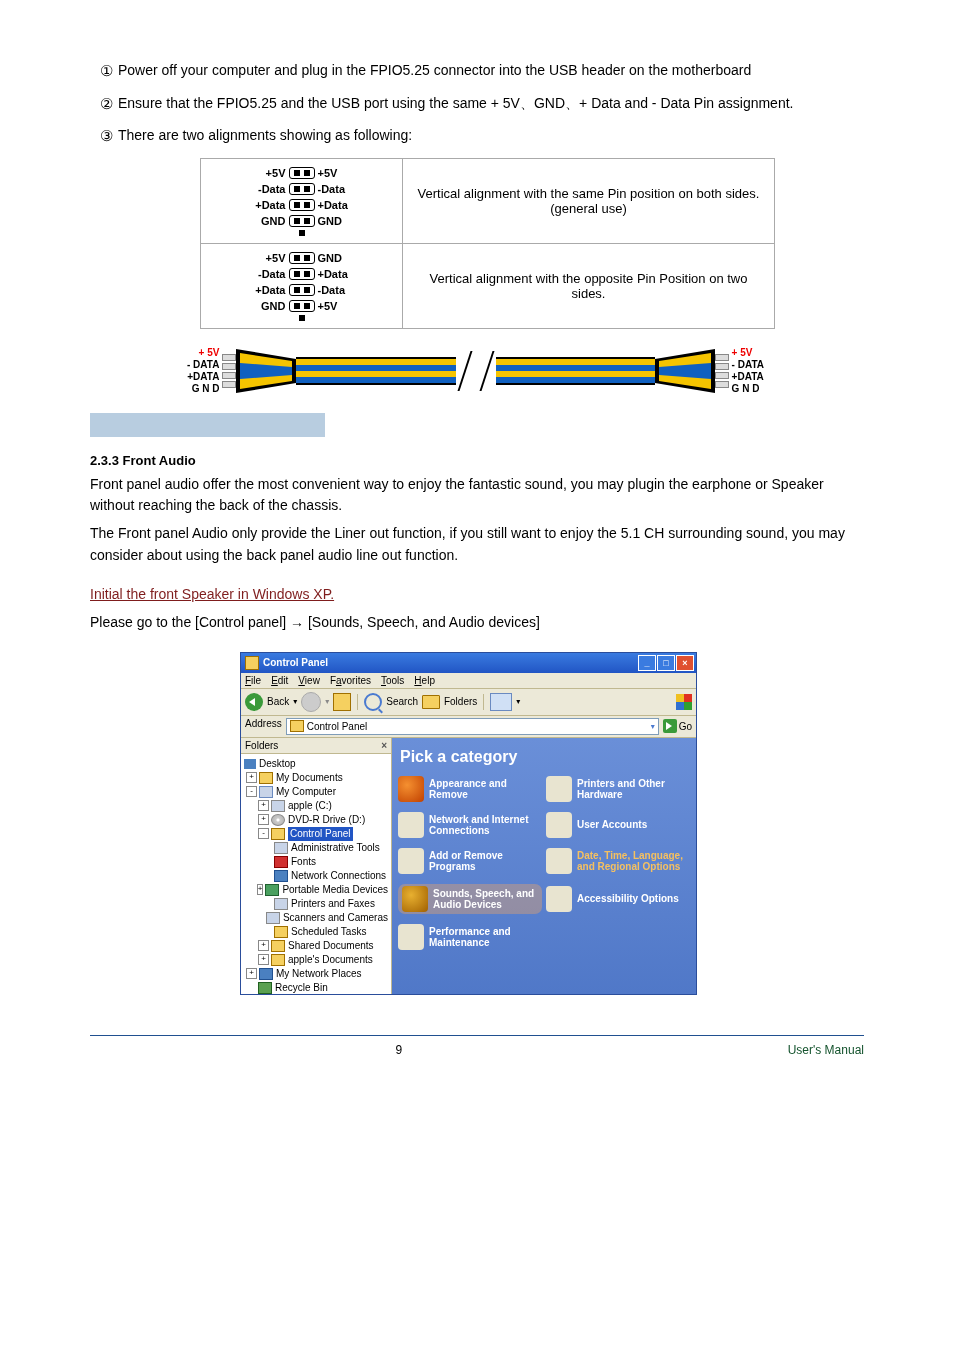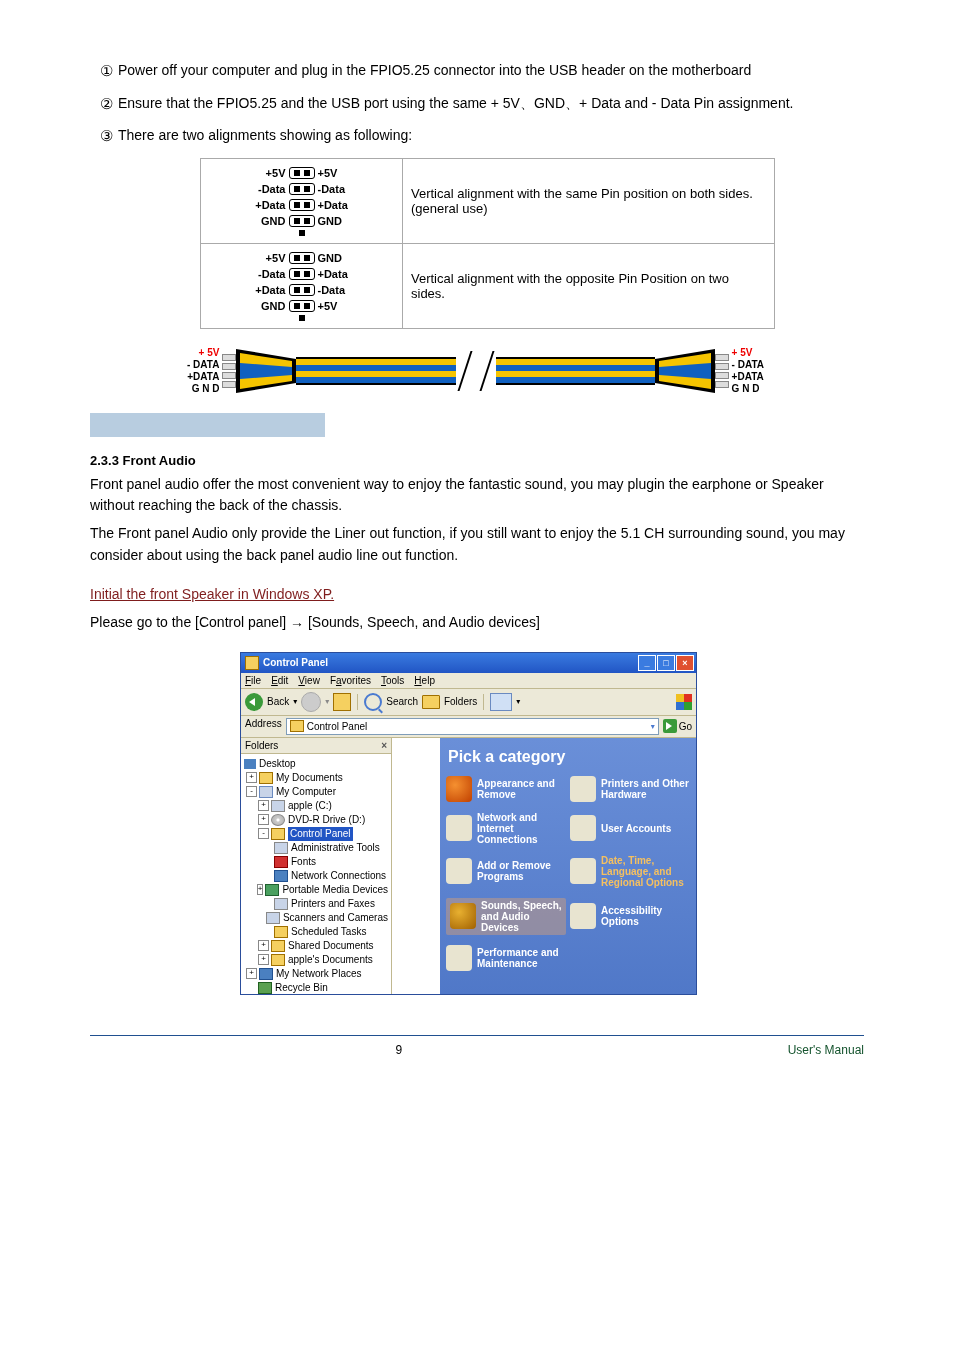--- a/index.html
+++ b/index.html
@@ -47,20 +47,21 @@
     vertical-align: middle;
   }
   .pin-table td.diag {
     width: 185px;
     text-align: center;
     font-family: Arial, sans-serif;
     font-size: 12px;
   }
   .pin-table td.desc {
     font-size: 13px;
+    text-align: center;
   }
   .pin-diag-row { display: flex; align-items: center; justify-content: center; height: 16px; }
   .lbl-l { width: 44px; text-align: right; padding-right: 3px; font-weight: bold; font-size: 11px;}
   .lbl-r { width: 44px; text-align: left; padding-left: 3px; font-weight: bold; font-size: 11px;}
   .pins { display: flex; border: 1px solid #000; border-radius: 3px; padding: 1px 2px; }
   .pins-bottom { display:flex; justify-content:center }
   .sq { width: 6px; height: 6px; background: #000; margin: 1px 2px; }
   .cable-wrap {
     margin: 14px auto 8px auto;
     width: 580px;
@@ -180,38 +181,37 @@
   .ico-scan { background:#c8d4e8; border:1px solid #888;}
   .ico-sched { background:#f5d060; border:1px solid #a07000;}
   .ico-recy { background:#5aa050; border:1px solid #206020;}
   .sel { background:#2155c4; color:#fff; padding:0 2px;}
   .cp-main {
     flex:1;
     background: linear-gradient(to bottom, #6a8fd8 0%, #5078c8 100%);
     color:#fff;
     padding: 8px 6px;
     overflow:hidden;
-    margin-left:48px;
   }
   .pick-title { color:#fff; font-size:16px; font-weight:bold; font-family:Arial; margin: 2px 2px 10px 2px;}
   .cat-grid { display:grid; grid-template-columns: 1fr 1fr; gap: 10px 4px;}
   .cat {
     display:flex; align-items:center; gap:5px; font-size:10px; font-weight:bold; font-family:Arial;
   }
   .cat-ico { width:26px; height:26px; border-radius:4px; flex-shrink:0; display:flex; align-items:center; justify-content:center;}
   .ci-appr { background: radial-gradient(circle at 35% 35%, #f59030, #c04000);}
   .ci-print { background:#e8e4d0;}
   .ci-net { background:#e8e4d0;}
   .ci-user { background:#e8e4d0;}
   .ci-add  { background:#e8e4d0;}
   .ci-date { background:#e8e4d0;}
   .ci-snd  { background: radial-gradient(circle at 35% 35%, #e8b030, #a06000);}
   .ci-acc  { background:#e8e4d0;}
   .ci-perf { background:#e8e4d0;}
-  .snd-sel { background: rgba(255,170,90,0.35); border-radius:2px; padding:2px 4px;}
+  .snd-sel { background: rgba(255,170,90,0.35); border-radius:7px; padding:2px 4px;}
   .cat-lbl { color:#fff;}
   .date-lbl { color:#f5c060;}
   hr.blue { border:none; border-top:1px solid #205090; margin-top:40px;}
   .footer { display:flex; font-size:12px; margin-top:6px; color:#000;}
   .footer .pg { margin:0 auto; transform:translateX(-40px);}
   .footer .man { color:#14532d;}
 </style>
 </head>
 <body>
 

